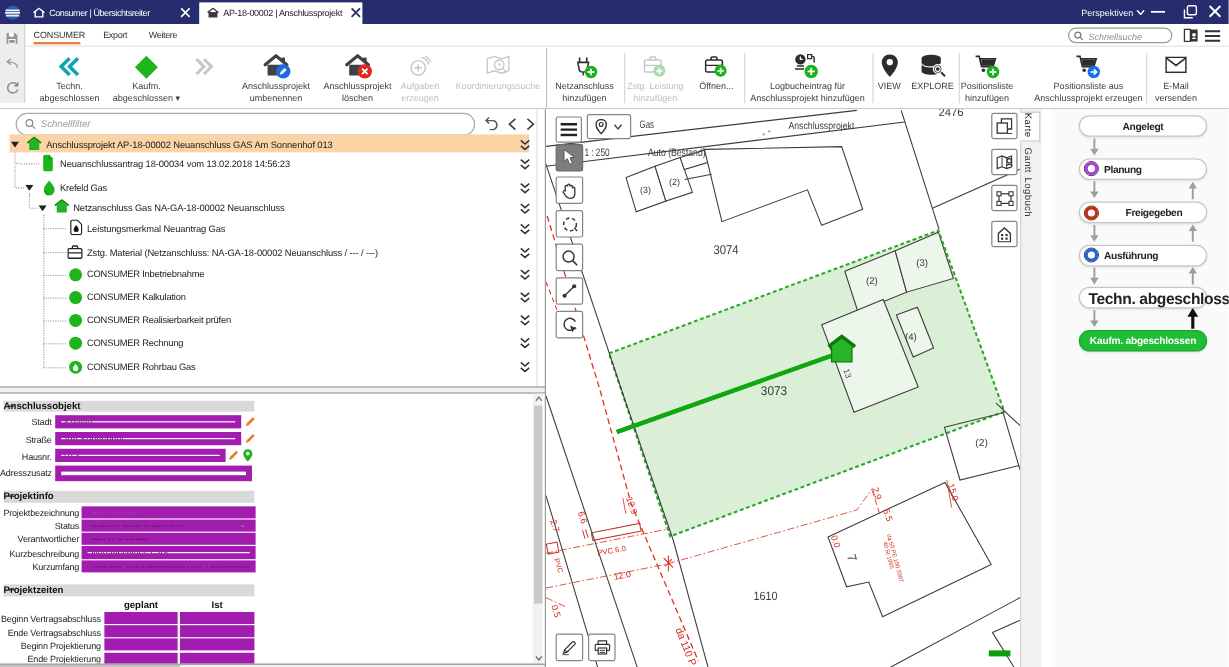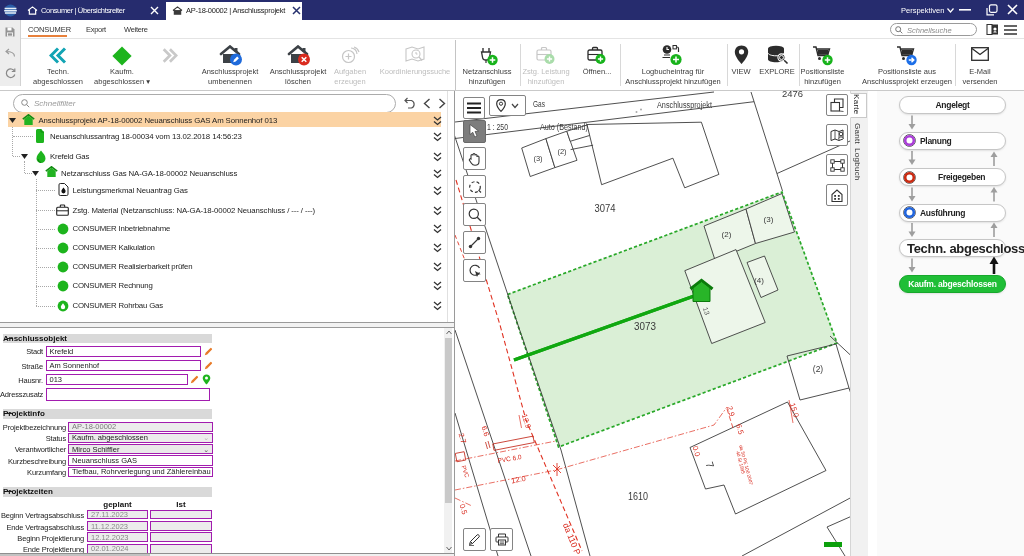--- a/index.html
+++ b/index.html
@@ -2,21 +2,21 @@
 <html><head><meta charset="utf-8">
 <style>
 *{margin:0;padding:0;box-sizing:border-box}
 html,body{width:1024px;height:556px;overflow:hidden}
 body{font-family:"Liberation Sans",sans-serif;background:#fff;position:relative}
 .ab{position:absolute}
 .lbl{font-size:7.5px;line-height:9.5px;color:#3c3c3c;text-align:center;white-space:nowrap}
 .dis{color:#bdbdbd}
 .sep{position:absolute;top:44px;height:42px;width:1px;background:#d8d8d8}
 .flbl{position:absolute;font-size:7.5px;letter-spacing:-0.15px;color:#1c1c1c;text-align:right;white-space:nowrap}
-.finp{position:absolute;border:1px solid #a21caf;background:#fff;font-size:7.5px;color:#222;padding:0 12px 0 3px;white-space:nowrap;overflow:hidden;line-height:9px;display:flex;align-items:center}
+.finp{position:absolute;border:5px solid #a21caf;background:#fff;font-size:7.5px;color:#222;padding:0 12px 0 3px;white-space:nowrap;overflow:hidden;line-height:9px;display:flex;align-items:center}
 .ro{background:#ececec;color:#7a7a7a}
 .sechdr{position:absolute;left:3px;width:209px;height:9.5px;background:#d9d9d9;font-size:8px;font-weight:bold;color:#111;line-height:9.5px;padding-left:0}
 .sechdr:before{content:"";position:absolute;left:4px;top:4px;width:5px;height:1.4px;background:#222}
 .trow{position:absolute;white-space:nowrap;font-size:7.8px;letter-spacing:-0.18px;color:#1c1c1c}
 .pill{position:absolute;left:899px;width:107px;height:18px;background:#fff;border:1px solid #c6c6c6;border-radius:9px;font-size:8.5px;letter-spacing:-0.3px;font-weight:bold;color:#222;display:flex;align-items:center;white-space:nowrap;box-shadow:0 1px 2px rgba(0,0,0,0.10)}
 .mapbtn{position:absolute;width:23px;height:23px;background:#fff;border:1px solid #848484;border-radius:2px;display:flex;align-items:center;justify-content:center}
 </style></head>
 <body>
 
 <div class="ab" style="left:0;top:0;width:1024px;height:20px;background:#262c6e"></div>

